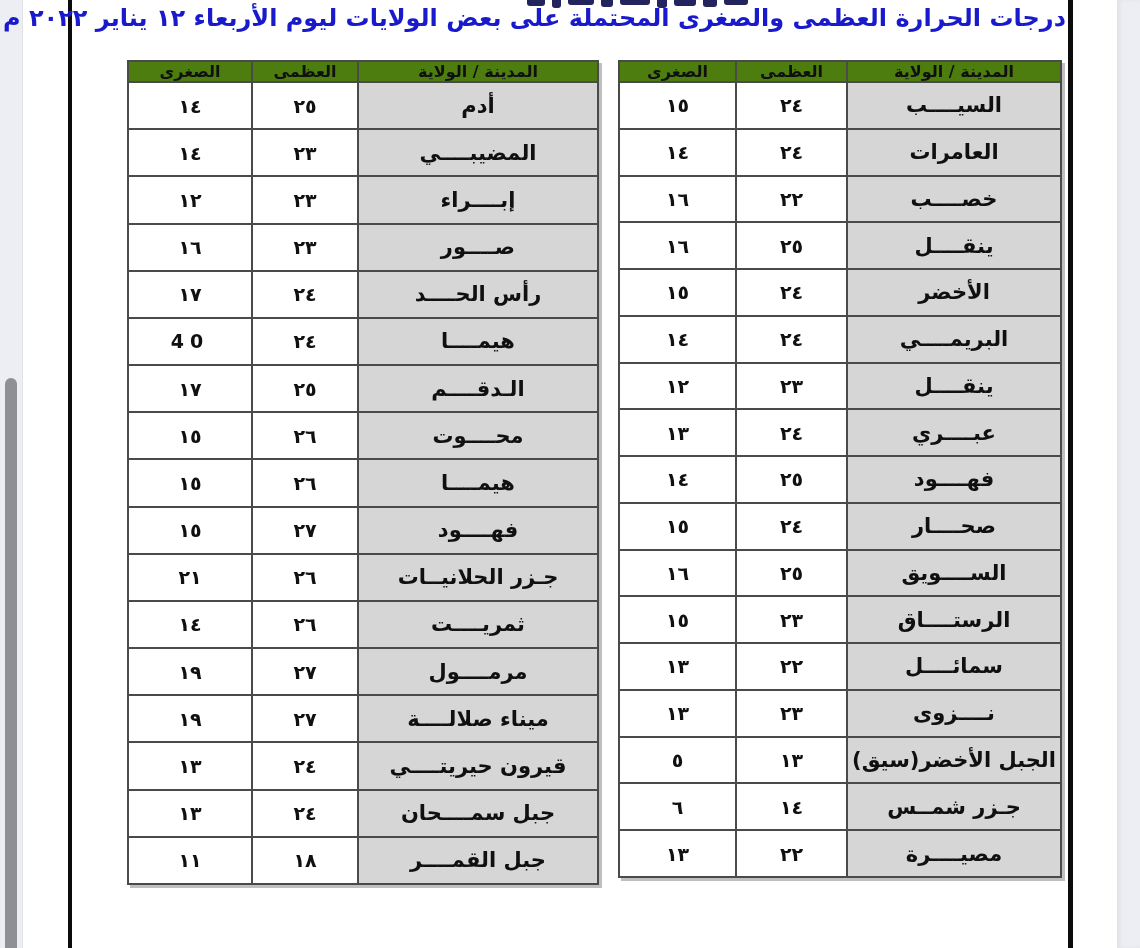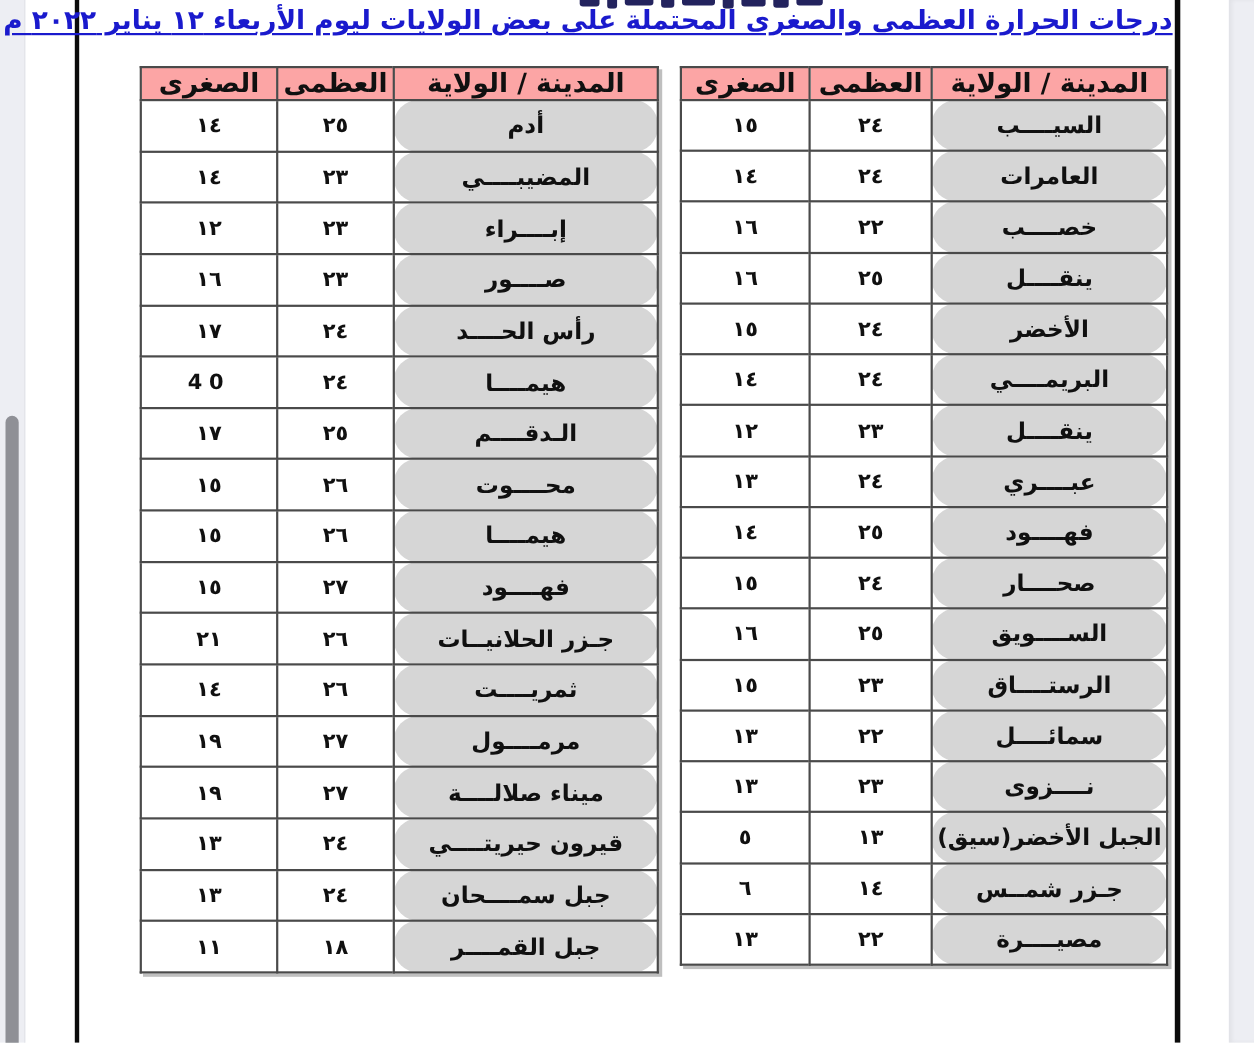--- a/index.html
+++ b/index.html
@@ -34,45 +34,44 @@
   }
   .clipped-fragment i{
     display:inline-block;background:#23235e;vertical-align:top;
     border-radius:0 0 3px 3px;margin-left:7px;
   }
   
   .doc-title{
     position:absolute;left:80px;top:4px;width:986px;
     direction:rtl;text-align:right;
     font-size:24px;font-weight:bold;color:#1a1acd;
-    text-decoration:underline;
     text-underline-offset:4px;
     white-space:nowrap;
   }
   
   table.temp-table{
     position:absolute;top:60px;
     border-collapse:collapse;table-layout:fixed;
     direction:rtl;background:#ffffff;
     box-shadow:3px 3px 0 #bfbfbf;
   }
   #table-left{left:127px;width:470px;height:825px;}
   #table-right{left:618px;width:444px;height:818px;}
   table.temp-table th,
   table.temp-table td{
     border:2px solid #4a4a4a;
     font-weight:bold;color:#101010;
     text-align:center;vertical-align:middle;
     padding:0;overflow:hidden;
   }
   table.temp-table th{
-    background:#fca5a5;font-size:24px;
+    background:#4d7c0f;font-size:16px;
   }
   table.temp-table td.city{
-    background:#d6d6d6;font-size:21px;border-radius:22px;
+    background:#d6d6d6;font-size:21px;
   }
   table.temp-table td.num{
     background:#ffffff;font-size:19px;letter-spacing:6px;
   }
 </style>
 </head>
 <body>
 
 <div class="scroll-track">
   <div class="scroll-thumb"></div>

